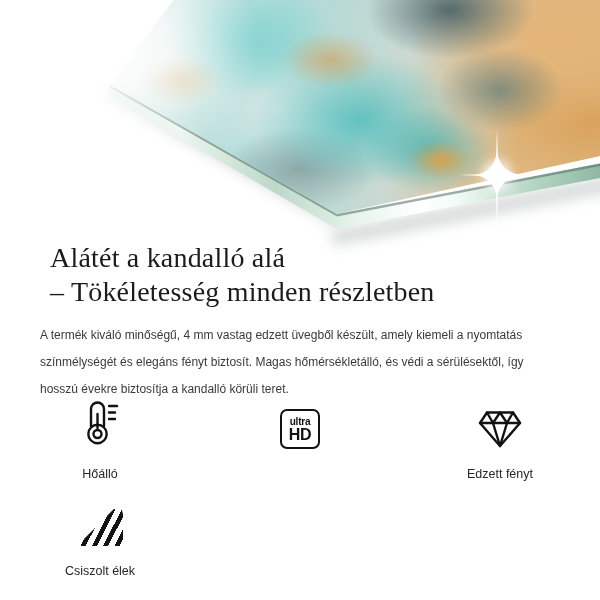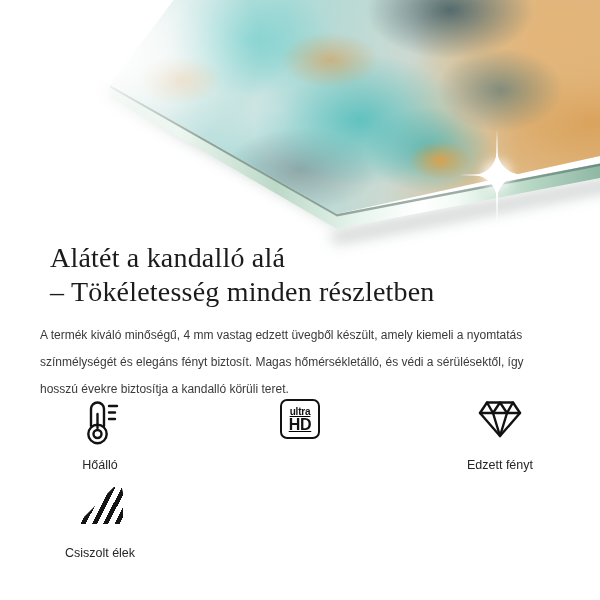--- a/index.html
+++ b/index.html
@@ -60,22 +60,22 @@
   .desc{
     margin-top:13px;font-size:12px;line-height:27px;color:#3a3a3a;width:498px;
   }
   
   .features{
     position:absolute;left:0;top:399px;width:600px;
     display:grid;grid-template-columns:1fr 1fr 1fr;row-gap:15px;
     justify-items:center;
   }
   .feature{display:flex;flex-direction:column;align-items:center;width:180px;}
-  .icon-slot{height:50px;display:flex;align-items:flex-start;justify-content:center;text-decoration:underline;}
-  .feature-label{margin-top:9px;font-size:12.5px;color:#262626;white-space:nowrap;}
+  .icon-slot{height:50px;display:flex;align-items:flex-end;justify-content:center;}
+  .feature-label{margin-top:18px;font-size:12.5px;color:#262626;white-space:nowrap;}
   .hd-badge{
     width:36px;height:36px;border:2.5px solid #121212;border-radius:7px;
     display:flex;flex-direction:column;align-items:center;justify-content:center;
     color:#121212;
   }
   .hd-badge .ultra{font-size:10px;font-weight:bold;line-height:10px;letter-spacing:-.2px;}
   .hd-badge .hd{font-size:16px;font-weight:bold;line-height:15px;letter-spacing:-.3px;}
   .edges-shape{
     width:46px;height:37px;
     background:repeating-linear-gradient(117deg,#141414 0 4.5px,rgba(0,0,0,0) 4.5px 10px);

